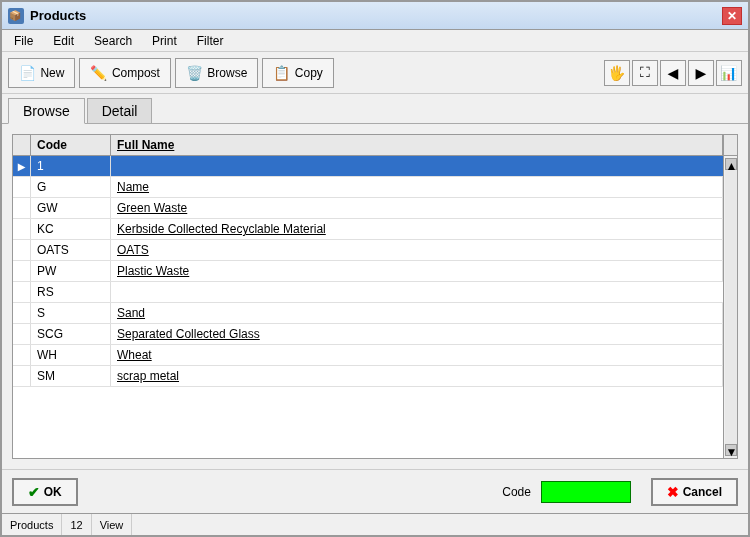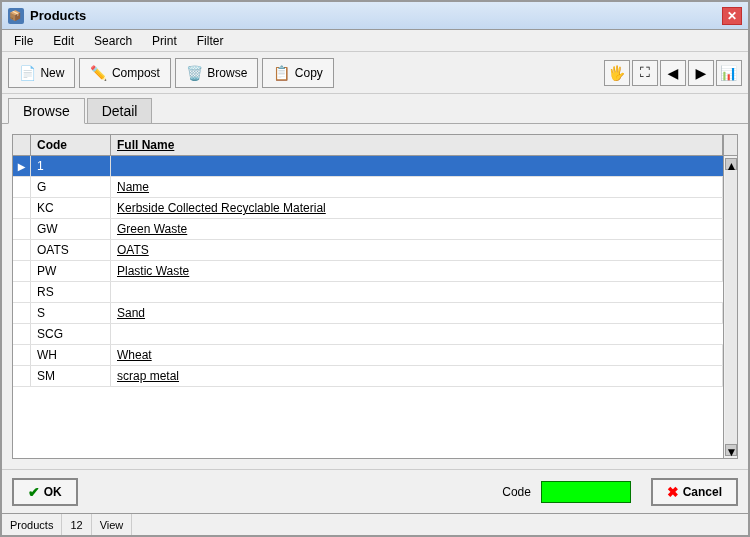--- a/index.html
+++ b/index.html
@@ -349,50 +349,51 @@
               <div class="row-selector">▶</div>
               <div class="row-cell col-code">1</div>
             </div>
             <div class="table-row">
               <div class="row-selector"></div>
               <div class="row-cell col-code">G</div>
               <div class="row-cell col-name">Name</div>
             </div>
             <div class="table-row">
               <div class="row-selector"></div>
+              <div class="row-cell col-code">GW</div>
+              <div class="row-cell col-name">Green Waste</div>
+            </div>
+            <div class="table-row">
+              <div class="row-selector"></div>
               <div class="row-cell col-code">KC</div>
               <div class="row-cell col-name">Kerbside Collected Recyclable Material</div>
             </div>
             <div class="table-row">
               <div class="row-selector"></div>
-              <div class="row-cell col-code">GW</div>
-              <div class="row-cell col-name">Green Waste</div>
-            </div>
-            <div class="table-row">
-              <div class="row-selector"></div>
               <div class="row-cell col-code">OATS</div>
               <div class="row-cell col-name">OATS</div>
             </div>
             <div class="table-row">
               <div class="row-selector"></div>
               <div class="row-cell col-code">PW</div>
               <div class="row-cell col-name">Plastic Waste</div>
             </div>
             <div class="table-row">
               <div class="row-selector"></div>
               <div class="row-cell col-code">RS</div>
             </div>
             <div class="table-row">
               <div class="row-selector"></div>
               <div class="row-cell col-code">S</div>
               <div class="row-cell col-name">Sand</div>
             </div>
             <div class="table-row">
               <div class="row-selector"></div>
               <div class="row-cell col-code">SCG</div>
+              <div class="row-cell col-name">Separated Collected Glass</div>
             </div>
             <div class="table-row">
               <div class="row-selector"></div>
               <div class="row-cell col-code">WH</div>
               <div class="row-cell col-name">Wheat</div>
             </div>
             <div class="table-row">
               <div class="row-selector"></div>
               <div class="row-cell col-code">SM</div>
               <div class="row-cell col-name">scrap metal</div>

